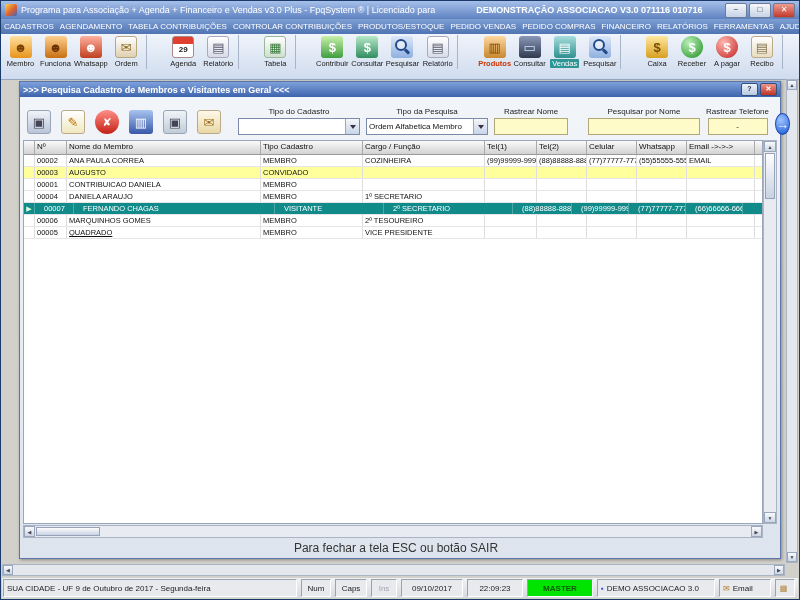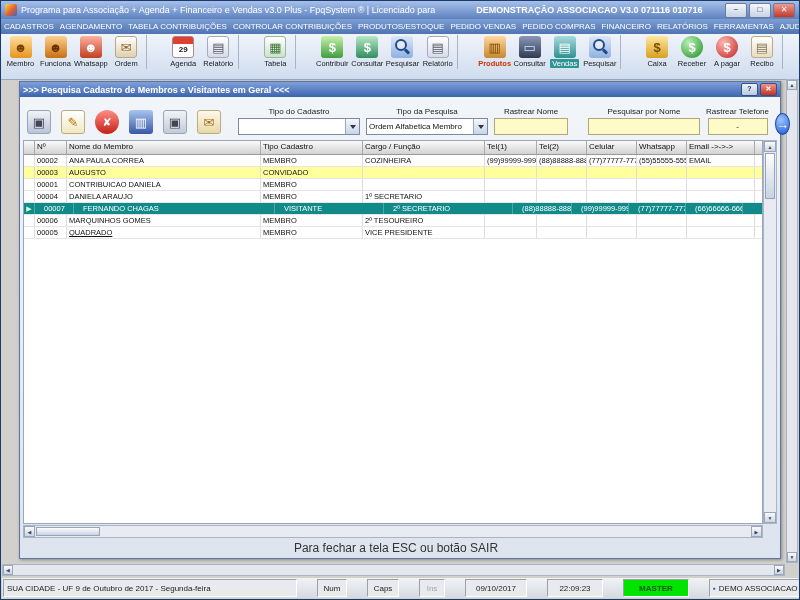--- a/index.html
+++ b/index.html
@@ -106,21 +106,21 @@
   .grid-row.r-selected{background:var(--c-selected_row,#118a8a);color:#fff;gap:7px;}
   .grid-row.r-selected .gr-cell{border-right:1px solid rgba(255,255,255,.25);}
   .grid-row.r-selected .gr-sel{color:#d8ffd8;border-right:1px solid rgba(255,255,255,.25);}
 
   .iw-vscroll{position:absolute;right:3px;top:58px;bottom:34px;width:14px;background:#e8ecf2;border:1px solid #aab4c4;box-sizing:border-box;}
   .iw-hscroll{position:absolute;left:3px;right:17px;bottom:20px;height:13px;background:#e8ecf2;border:1px solid #aab4c4;box-sizing:border-box;}
   .thumb{position:absolute;background:linear-gradient(#fdfdfe,#c8d2e2);border:1px solid #96a2b8;box-sizing:border-box;}
   .iw-footer{position:absolute;left:0;right:8px;bottom:3px;height:14px;text-align:center;font-size:12px;color:#333;}
 
   
-  .statusbar{position:absolute;left:1px;right:1px;bottom:1px;height:20px;display:flex;gap:20px;align-items:stretch;
+  .statusbar{position:absolute;left:1px;right:1px;bottom:1px;height:20px;display:flex;gap:4px;align-items:stretch;
              background:linear-gradient(#f0f2f5,#d6dae0);padding:1px;box-sizing:border-box;font-size:8px;color:#222;}
   .sp{border:1px solid;border-color:#9aa2ae #fff #fff #9aa2ae;display:flex;align-items:center;gap:3px;padding:0 3px;
       box-sizing:border-box;overflow:hidden;white-space:nowrap;background:#e8eaee;}
   .sp-location{flex:0 0 294px;}
   .sp-num{flex:0 0 30px;justify-content:center;}
   .sp-caps{flex:0 0 32px;justify-content:center;}
   .sp-ins{flex:0 0 26px;justify-content:center;color:#a0a4ac;}
   .sp-date{flex:0 0 62px;justify-content:center;}
   .sp-time{flex:0 0 56px;justify-content:center;}
   .sp-user{flex:0 0 66px;justify-content:center;background:var(--c-user_badge,#00e400);color:#0a5a0a;font-weight:bold;}

